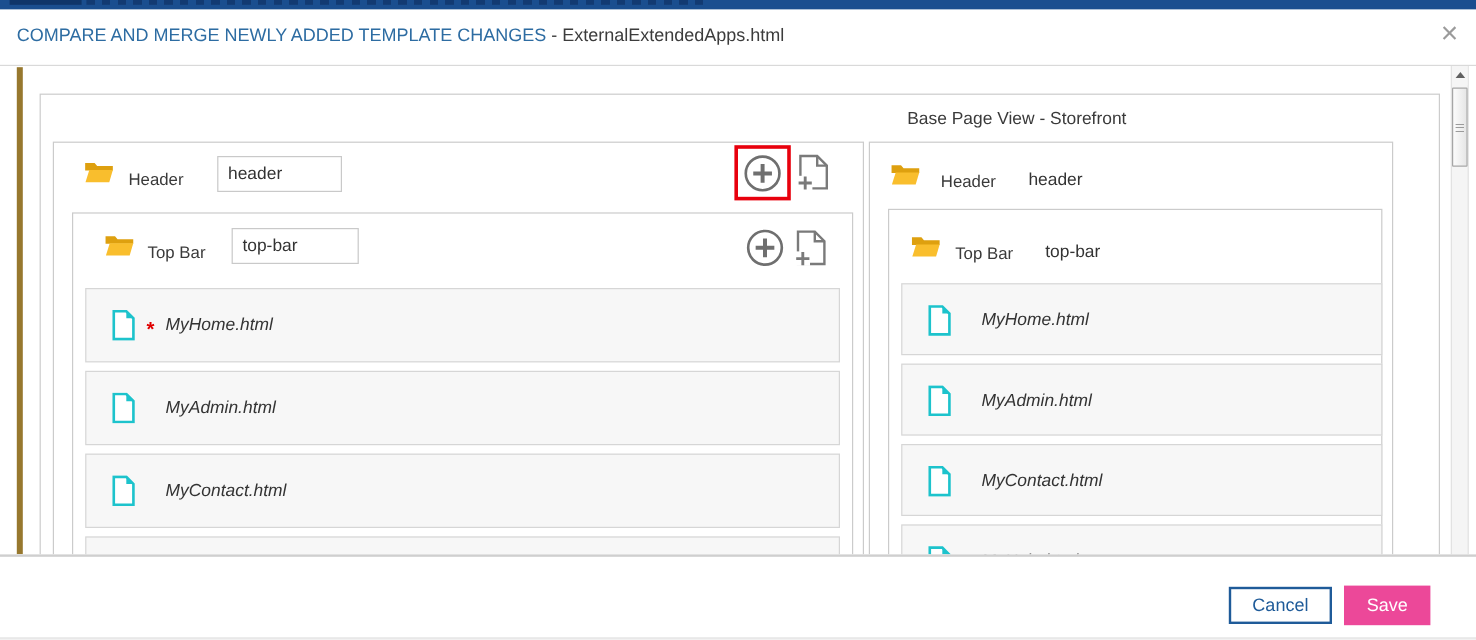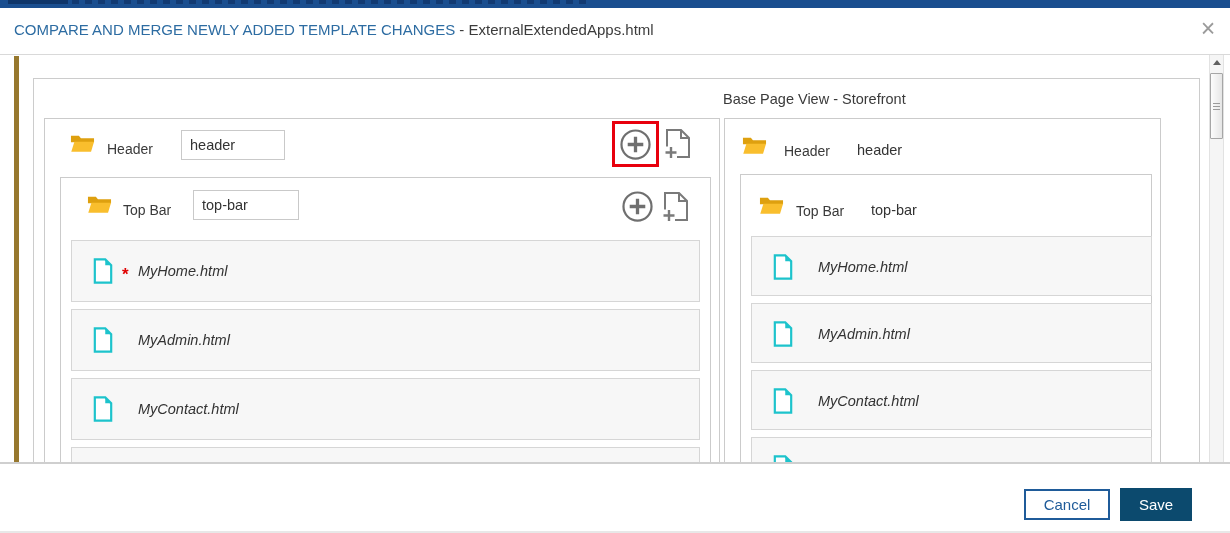--- a/index.html
+++ b/index.html
@@ -68,21 +68,21 @@
   .sb-thumb::after { content:""; position:absolute; left:2px; top:28px; width:7px; height:8px;
                      background:repeating-linear-gradient(0deg,#9B9B9B 0 1px,transparent 1px 3px); }
 
   
   .footer { position:absolute; left:0; top:462px; width:1230px; height:71px; background:#fff;
             border-top:2px solid #CFCFCF; border-bottom:2px solid #E8E8E8; }
   .btn { position:absolute; font-size:15px; text-align:center; cursor:pointer;
          font-family:"Liberation Sans","DejaVu Sans",sans-serif; }
   .btn-cancel { left:1024px; top:25px; width:86px; height:31px; background:#fff;
                 border:2px solid #1F5B99; color:#1F5B99; line-height:27px; }
-  .btn-save { left:1120px; top:24px; width:72px; height:33px; background:#0c4a6e;
+  .btn-save { left:1120px; top:24px; width:72px; height:33px; background:#ec4899;
               border:none; color:#fff; line-height:33px; }
 </style>
 </head>
 <body>
 
 <div class="top-strip">
   <div class="strip-dark"></div>
   <div class="strip-dashes"></div>
 </div>
 
@@ -159,21 +159,21 @@
           </svg>
           <span class="file-name">MyContact.html</span>
         </div>
         <div class="file-row l-row" style="top:269px;">
           
           
         </div>
       </div>
     </div>
 
-    <div class="panel-title" style="left:689px;">Base Page View - Storefront</div>
+    <div class="panel-title" style="left:722px;">Base Page View - Storefront</div>
 
     <div class="box rh-box">
       <svg class="folder-svg" style="left:17px; top:16px;" viewBox="0 0 26 20">
         <path d="M1 2.5 h8.2 l2.2 2.6 H25 v4 H1 z" fill="#DEA00F"></path>
         <path d="M4.6 8.6 H25 L21.9 19.2 H1.3 z" fill="#F9BE2D"></path>
       </svg>
       <div class="row-label" style="left:59px; top:24px;">Header</div>
       <div class="row-value" style="left:132px; top:23px;">header</div>
 
       <div class="box rt-box">

